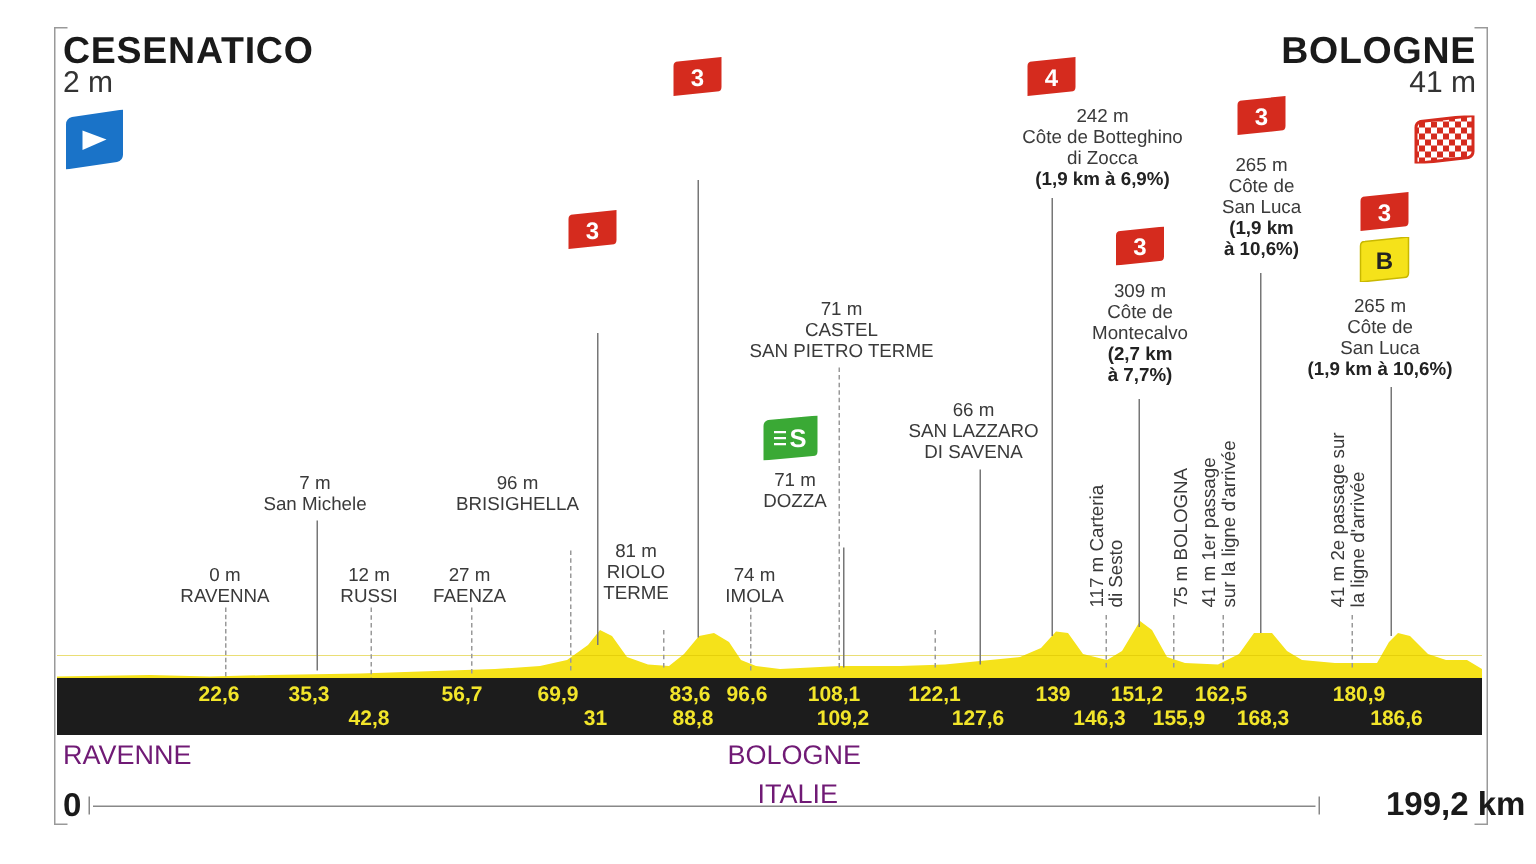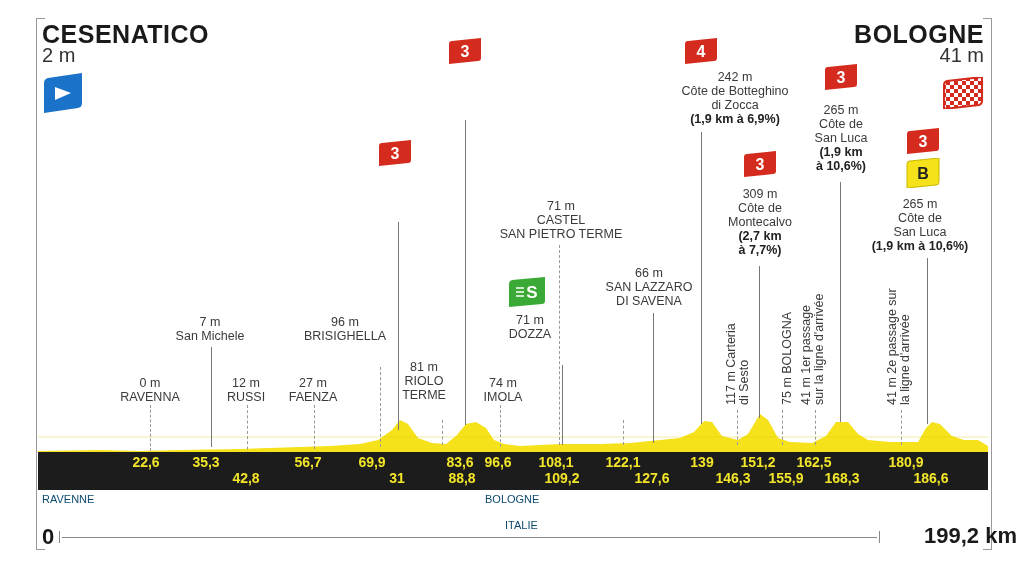--- a/index.html
+++ b/index.html
@@ -10,21 +10,21 @@
   .city{position:absolute;font-weight:bold;font-size:25px;color:#1a1a1a;letter-spacing:0.5px;}
   .alt{position:absolute;font-size:20px;color:#333;}
   .lbl{position:absolute;text-align:center;font-size:12.5px;line-height:14px;color:#3a3a3a;transform:translateX(-50%);white-space:nowrap;}
   .lbl b{font-weight:bold;color:#222;}
   .vlbl{position:absolute;font-size:12.5px;line-height:13px;color:#3a3a3a;white-space:nowrap;transform-origin:0 0;transform:rotate(-90deg);}
   .vline{position:absolute;width:0;border-left:1.2px solid #777;}
   .dline{position:absolute;width:0;border-left:1.2px dashed #999;}
   .flag{position:absolute;width:36px;height:26px;transform:translateX(-50%);}
   .band{position:absolute;left:38px;top:452px;width:950px;height:38px;background:#1c1c1c;}
   .km{position:absolute;font-weight:bold;font-size:14px;color:#f2e52a;transform:translateX(-50%);white-space:nowrap;}
-  .foot{position:absolute;font-size:11px;color:#0c4a6e;}
+  .foot{position:absolute;font-size:18px;color:#701a75;}
   .axis{position:absolute;left:62px;top:537px;width:815px;border-top:1.2px solid #888;}
 </style>
 </head>
 <body>
 
 <div id="stage">
   <div class="frame-l"></div>
   <div class="frame-r"></div>
 
   <div class="city" style="left:42px;top:20px;">CESENATICO</div>

